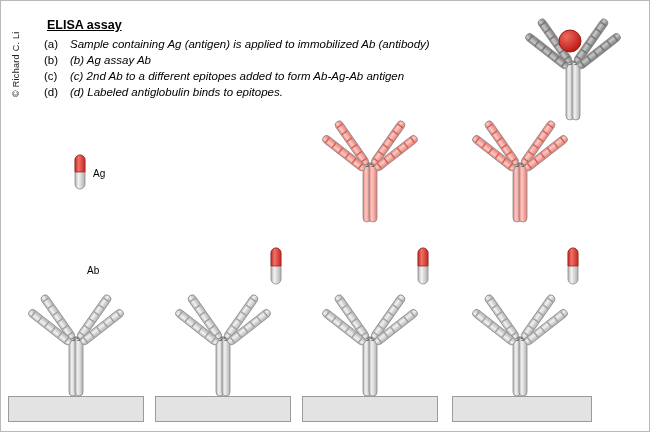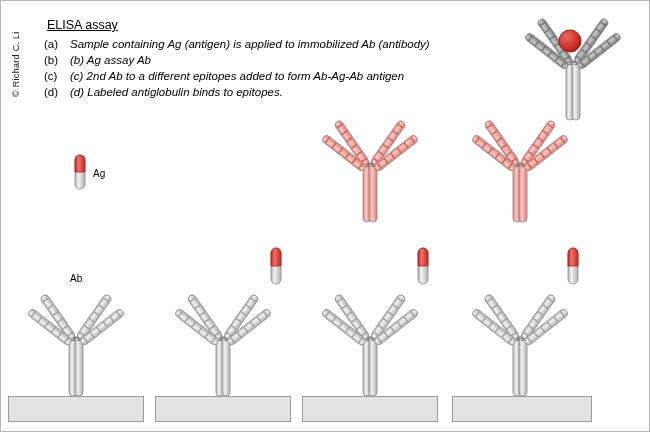--- a/index.html
+++ b/index.html
@@ -25,34 +25,35 @@
     font-size:9px;
     color:#222;
     letter-spacing:0.3px;
     white-space:nowrap;
   }
   
   .title{
     position:absolute;left:47px;top:18px;
     font-size:12.5px;color:#000;
     text-decoration:underline;
+    font-weight:bold;
   }
   .legend{
     position:absolute;left:44px;top:36px;
     font-size:11.5px;color:#000;
     line-height:16px;
   }
   .legend .row{display:flex;}
   .legend .tag{width:26px;flex:0 0 26px;}
   .legend .txt{white-space:nowrap;font-style:italic;}
 
   
   .lbl{position:absolute;font-size:10px;color:#000;}
   #lbl-ag{left:93px;top:168px;}
-  #lbl-ab{left:70px;top:265px;margin-top:8px;}
+  #lbl-ab{left:87px;top:265px;}
 
   
   .plate{
     position:absolute;
     height:26px;
     background:#e3e3e3;
     border:1px solid #9b9b9b;
     box-sizing:border-box;
   }
 

